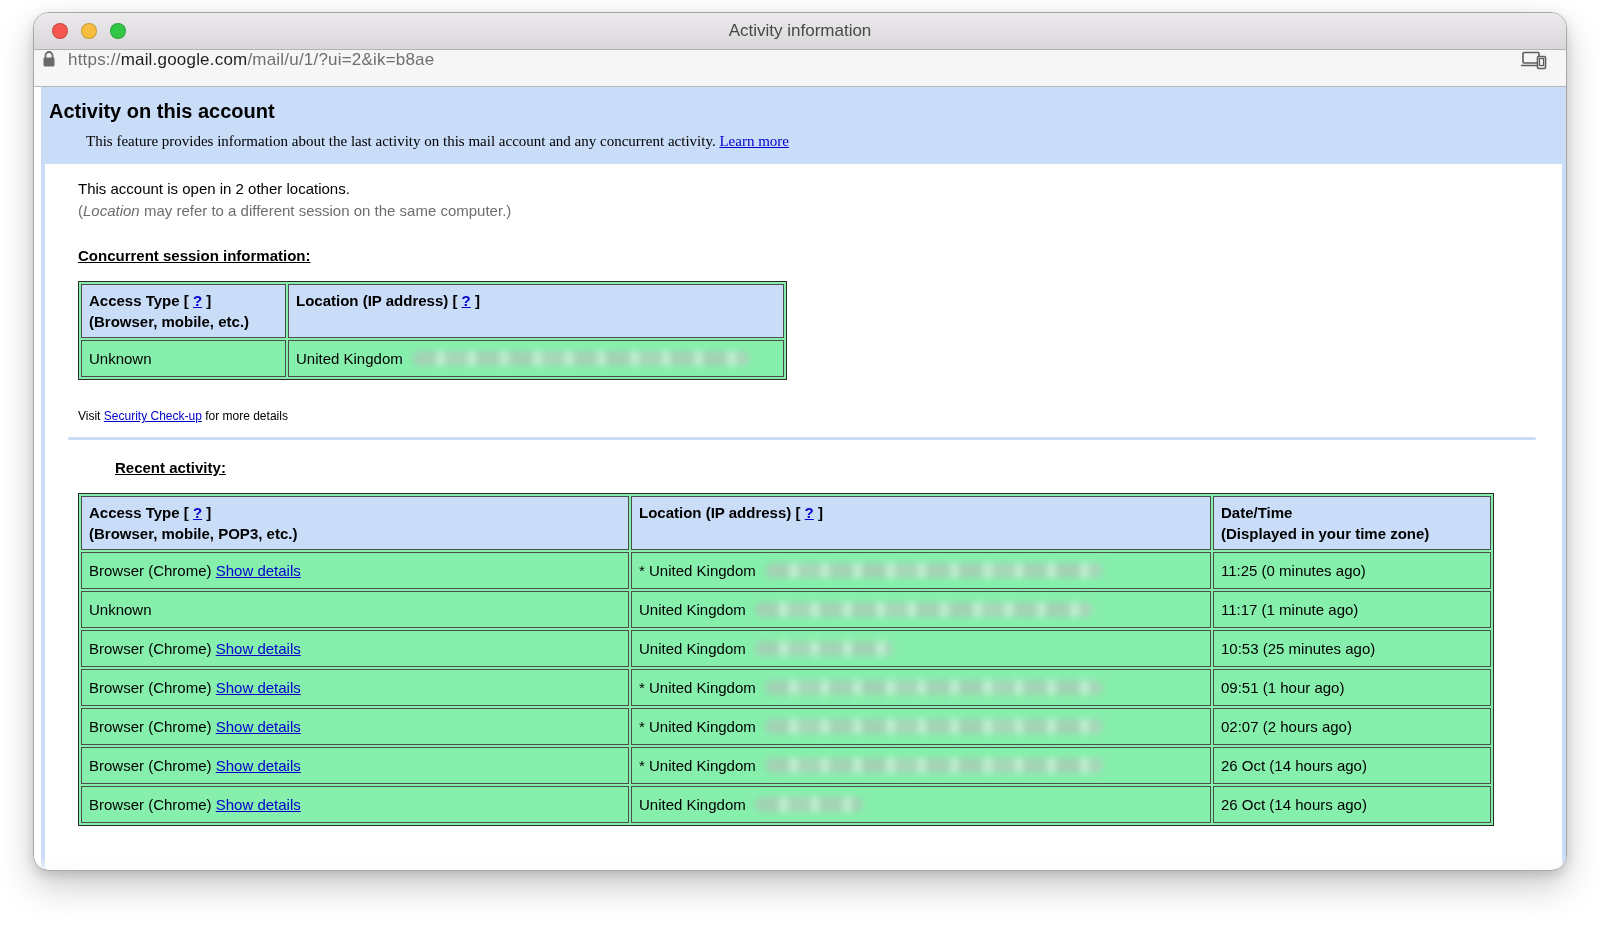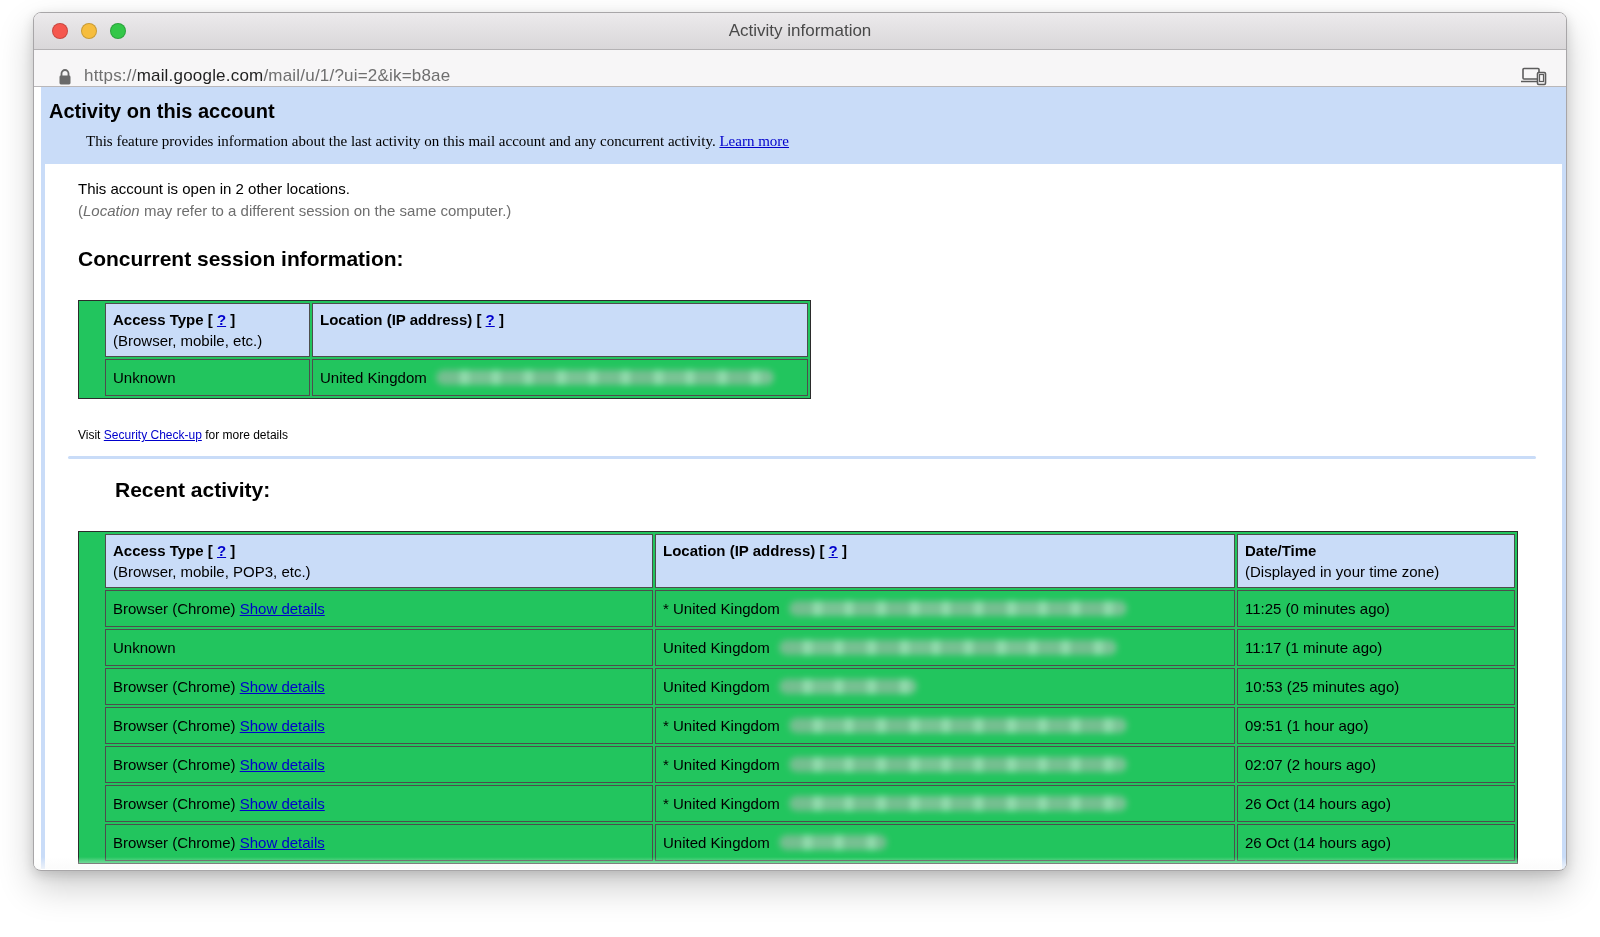--- a/index.html
+++ b/index.html
@@ -7,21 +7,21 @@
     width: 1600px; height: 937px;
     background: #ffffff;
     overflow: hidden;
     font-family: "Liberation Sans", "DejaVu Sans", sans-serif;
   }
   .window {
     position: absolute; left: 33px; top: 12px;
     width: 1532px; height: 857px;
     background: #ffffff;
     border: 1px solid #a8a6a8;
-    border-radius: 8px;
+    border-radius: 16px;
     box-shadow: 0 16px 36px rgba(0,0,0,0.20), 0 4px 12px rgba(0,0,0,0.14);
     overflow: hidden;
   }
   
   .titlebar {
     height: 36px;
     background: linear-gradient(#eceaec, #d9d7d9);
     border-bottom: 1px solid #b4b2b4;
     position: relative;
     display: flex; align-items: center;
@@ -33,22 +33,22 @@
   .light.green  { background: #33c748; }
   .win-title {
     flex: 1; text-align: center;
     font-size: 17px; color: #494949;
   }
   
   .urlbar {
     height: 37px;
     background: #f7f6f7;
     border-bottom: 1px solid #b9b7b9;
-    display: flex; align-items: flex-end;
-    padding: 0 18px 0 24px;
+    display: flex; align-items: flex-start;
+    padding: 0 18px 0 8px;
     box-sizing: border-box;
   }
   .lock { margin-right: 12px; display: inline-flex; }
   .url { font-size: 17px; color: #6f6f6f; letter-spacing: 0.2px; }
   .url .host { color: #1f1f1f; }
   .devices { margin-left: auto; display: inline-flex; }
   
   .content {
     position: relative;
     height: 782px;
@@ -76,44 +76,43 @@
   a { color: #0000cc; text-decoration: underline; cursor: pointer; }
   .main {
     border-left: 4px solid #c9dcf8;
     border-right: 4px solid #c9dcf8;
     padding: 14px 0 0 33px;
     min-height: 700px;
   }
   .intro { margin: 0; font-size: 15px; line-height: 22px; color: #000; }
   .intro .muted { color: #6e6e6e; margin-top: 26px; }
   .intro .muted i { font-style: italic; }
-  h2.sect { margin: 25px 0 0 0; font-size: 21px; color: #000; }
+  h2.sect { margin: 25px 0 0 0; font-size: 15px; color: #000; text-decoration: underline; }
   
   table.grid {
     border-collapse: separate;
     border-spacing: 2px;
     border: 1px solid #2b2b2b;
-    background: #22c55e;
-    margin-top: 29px;
-    padding-left: 24px;
+    background: #86efac;
+    margin-top: 17px;
   }
   table.grid th, table.grid td {
     border: 1px solid #4d4d4d;
     font-size: 15px;
     padding: 5px 7px;
     text-align: left;
     vertical-align: top;
     white-space: nowrap;
   }
   table.grid th {
     background: #c9dcf8;
     font-weight: bold;
     line-height: 21px;
   }
-  table.grid th .sub { font-weight: normal; }
+  table.grid th .sub { font-weight: bold; }
   table.grid td { height: 25px; vertical-align: middle; }
   
   .redact {
     display: inline-block;
     vertical-align: -2px;
     height: 15px;
     margin-left: 9px;
     border-radius: 8px;
     filter: blur(3px);
     opacity: 0.55;

